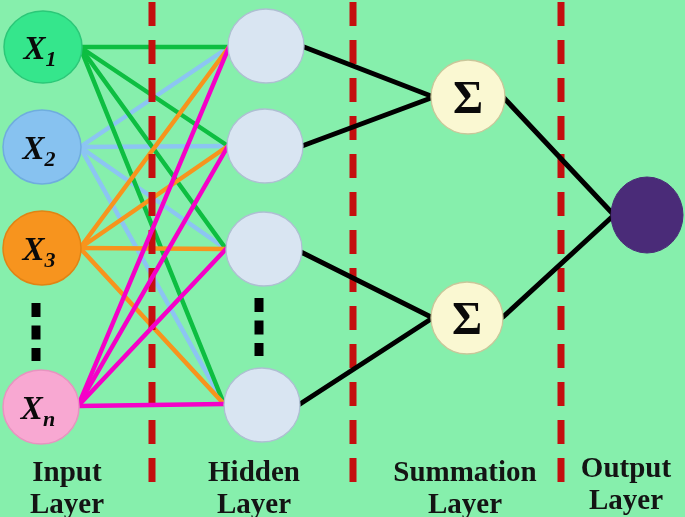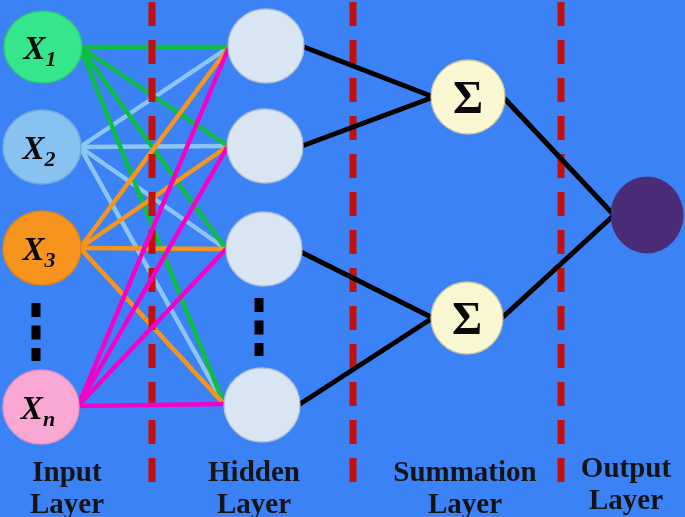--- a/index.html
+++ b/index.html
@@ -1,17 +1,17 @@
 <!DOCTYPE html>
 <html><head>
 <meta charset="utf-8">
 <style>
   html,body{margin:0;padding:0;background:#ffffff;}
   .canvas{
-    position:relative;width:685px;height:517px;background:#3b82f6;overflow:hidden;
+    position:relative;width:685px;height:517px;background:#86efac;overflow:hidden;
     font-family:"Liberation Serif","DejaVu Serif",serif;
   }
   svg{display:block;}
   .layer-label{
     font-family:"Liberation Serif","DejaVu Serif",serif;
     font-weight:bold;font-size:29px;fill:#141414;
   }
   .x-label{
     font-family:"Liberation Serif","DejaVu Serif",serif;
     font-weight:bold;font-style:italic;font-size:33px;fill:#0a0a0a;

